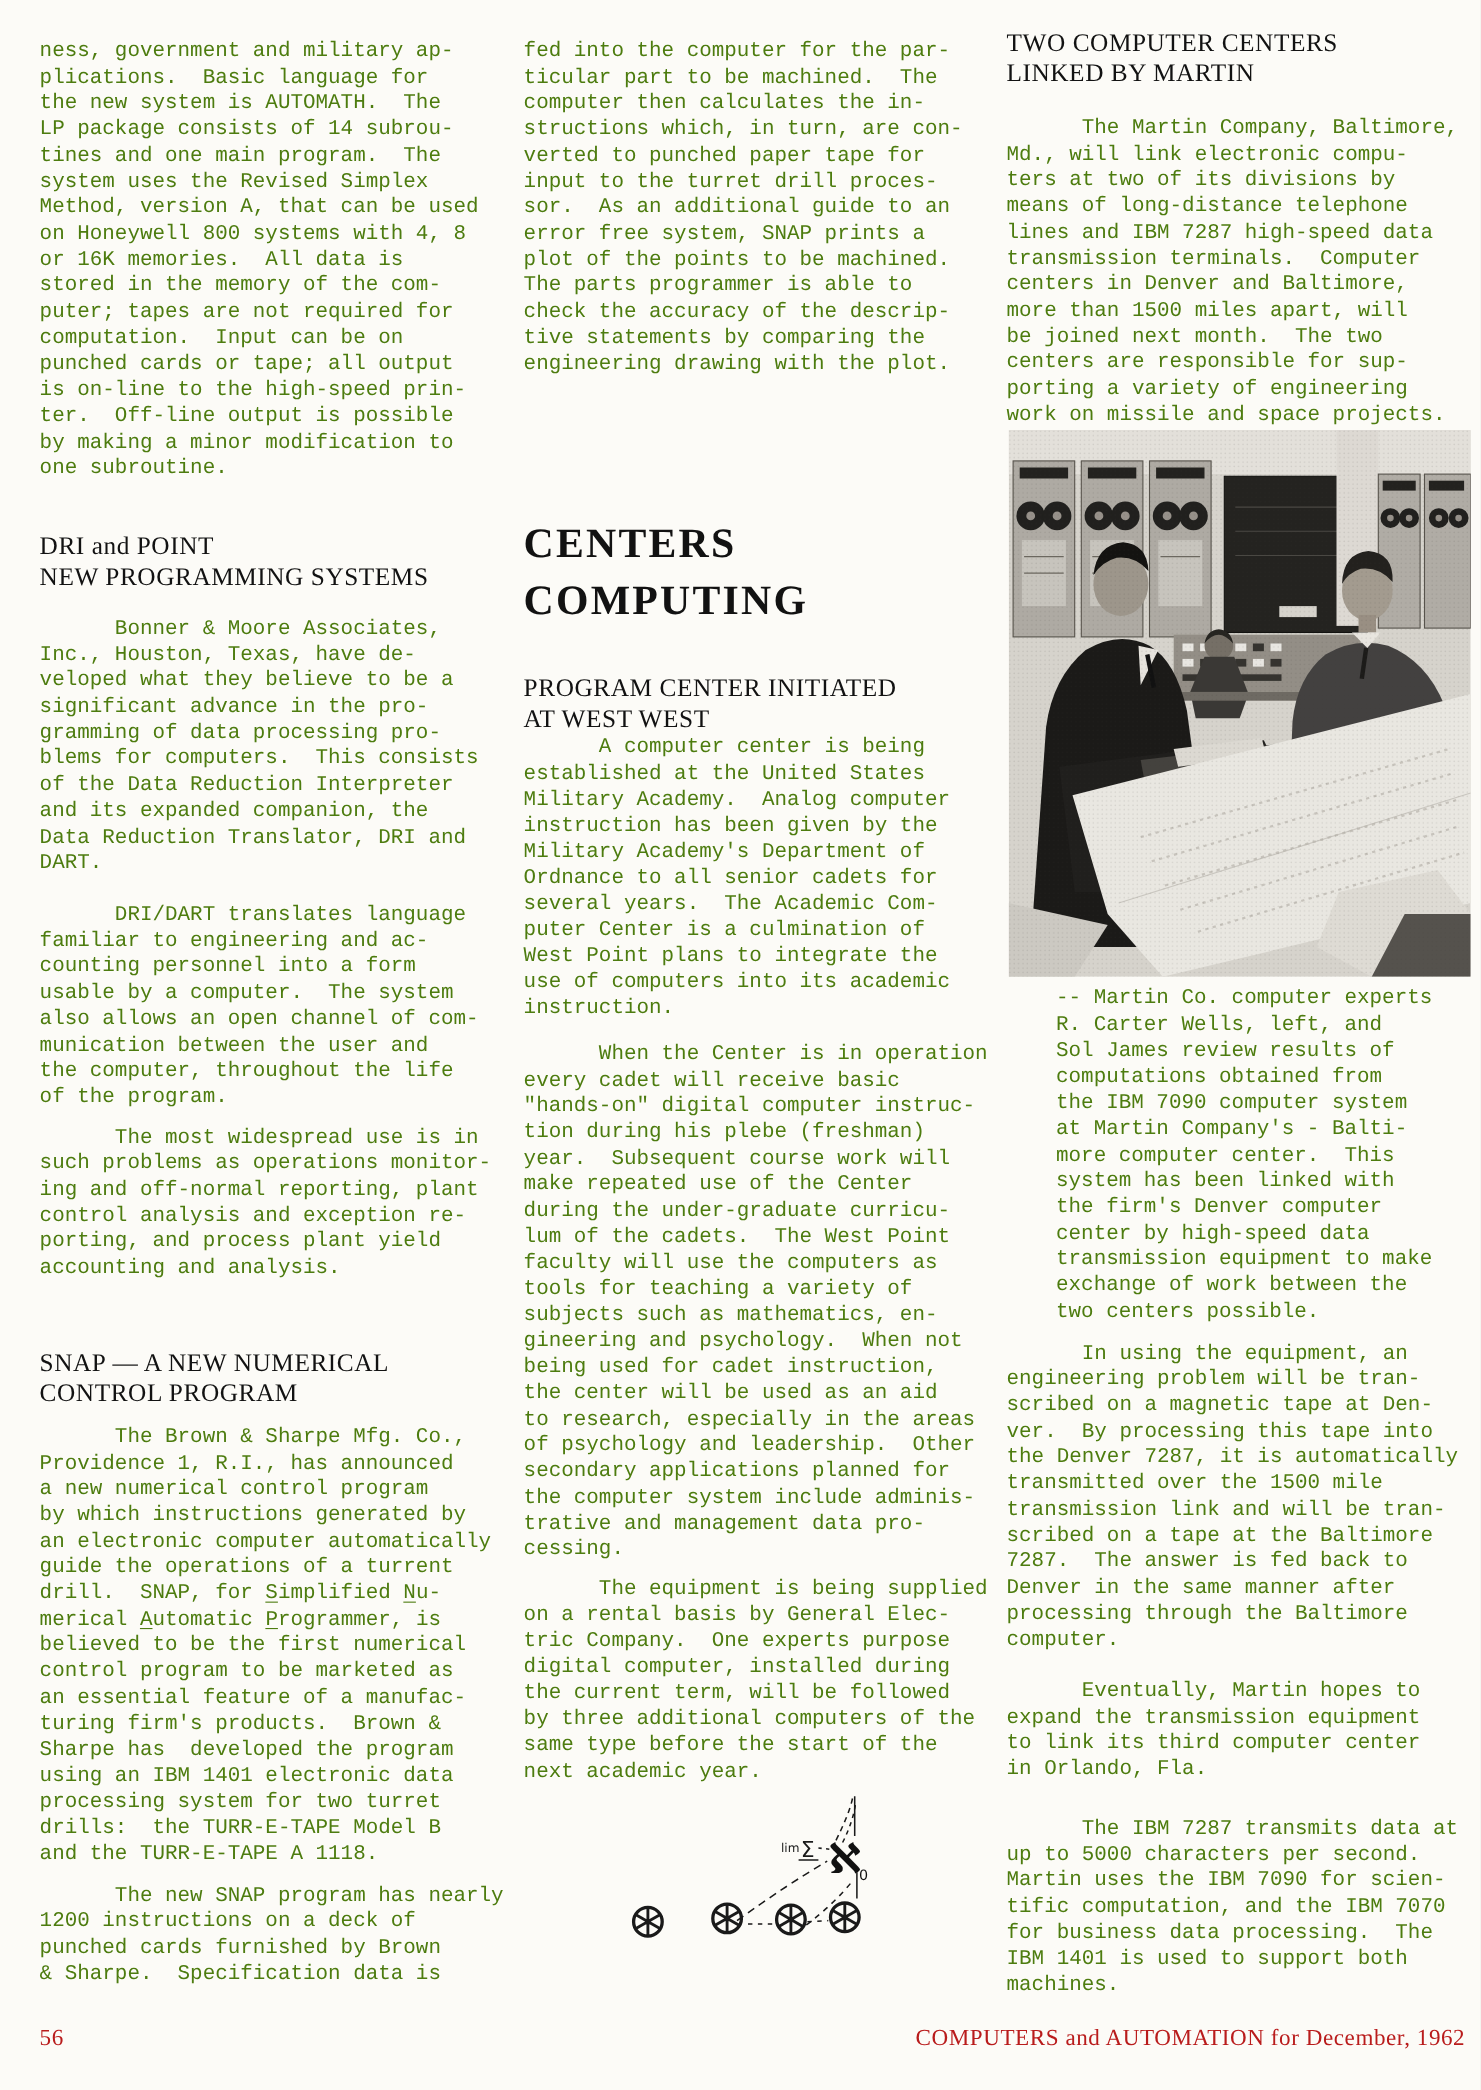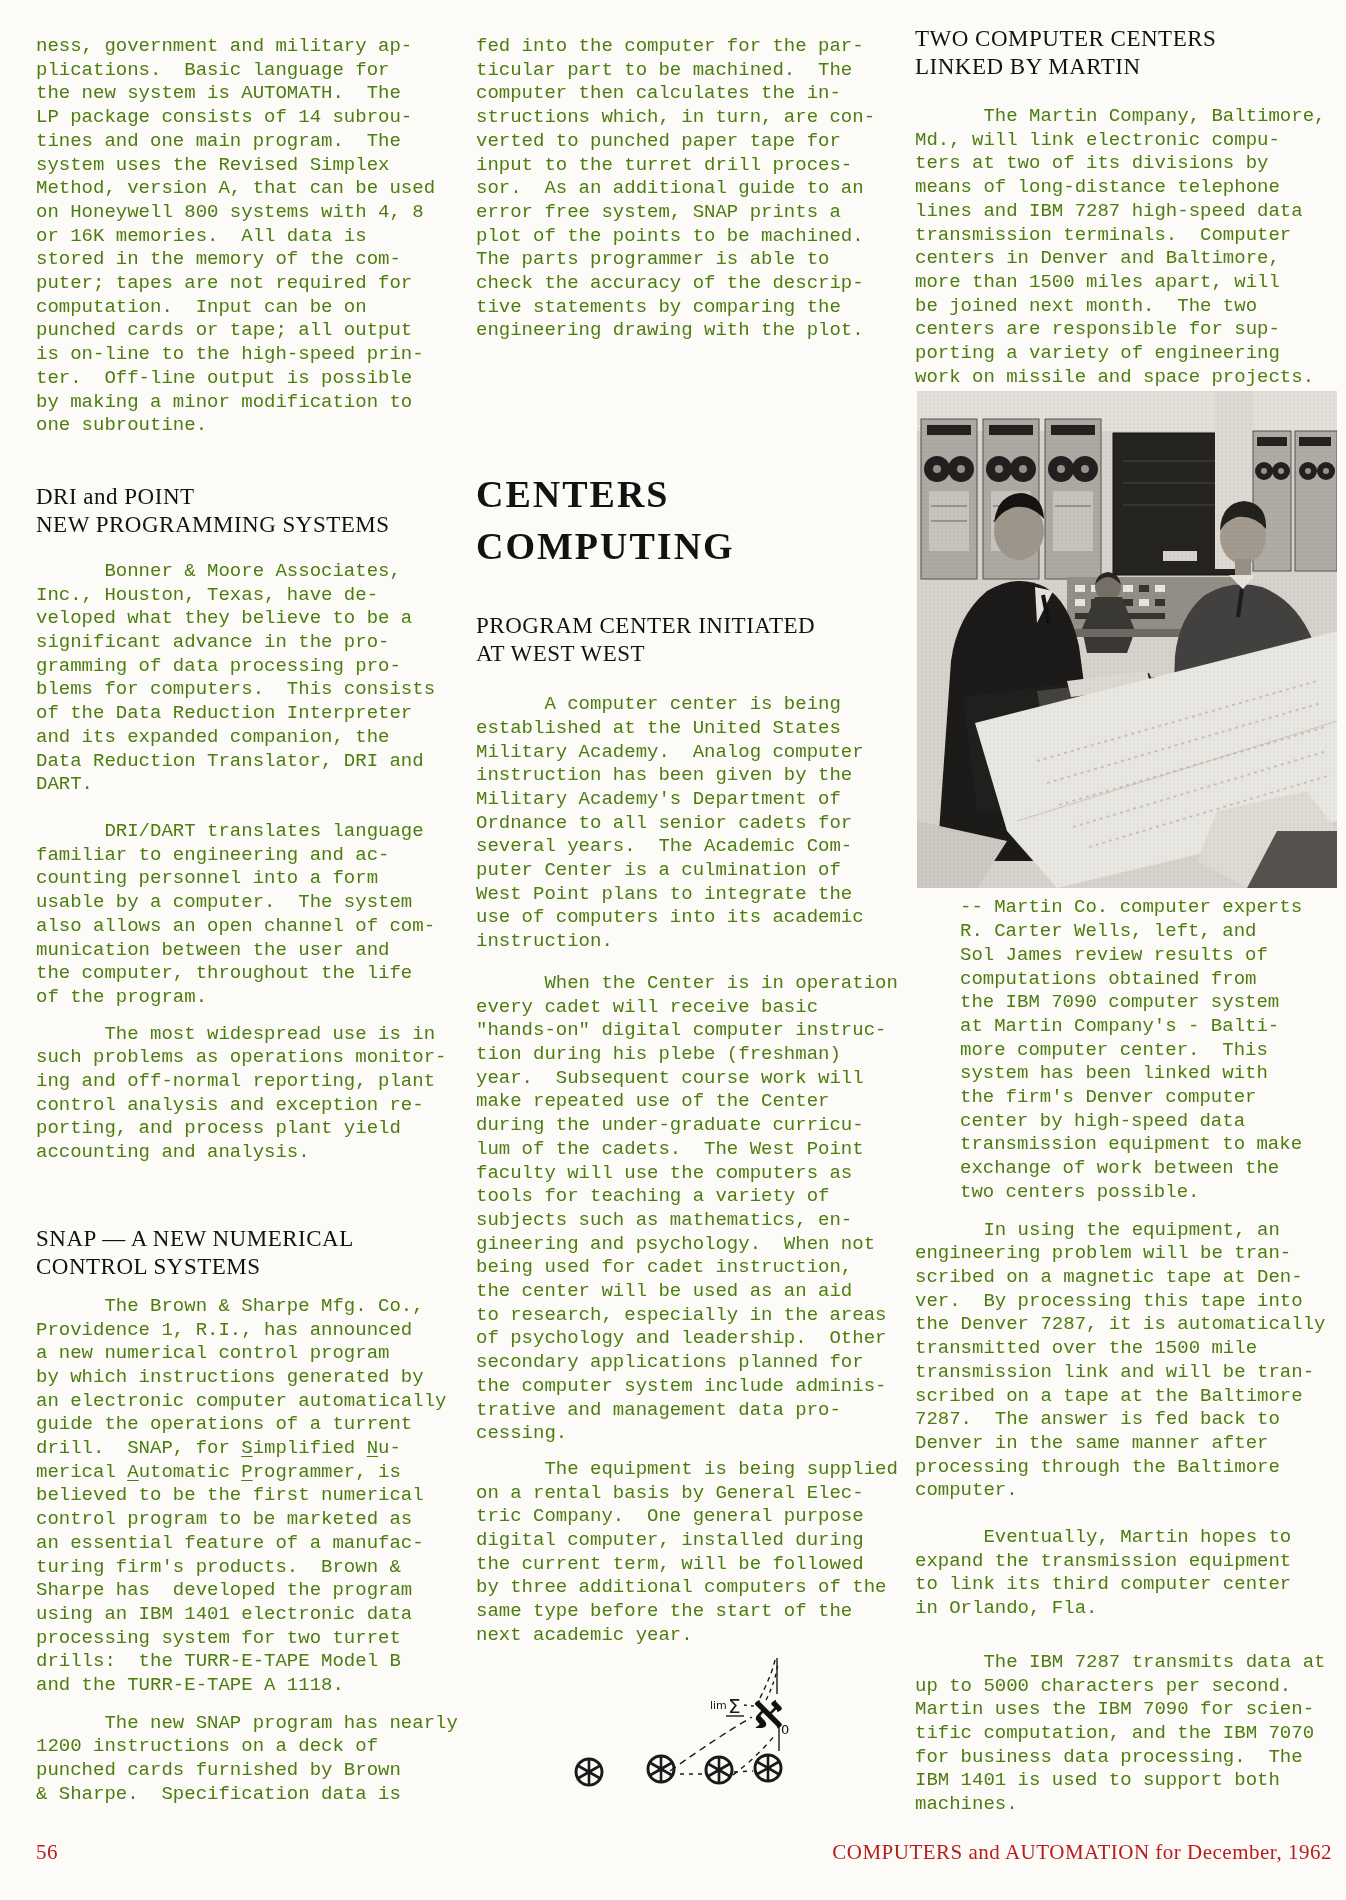--- a/index.html
+++ b/index.html
@@ -83,21 +83,21 @@
 
     <div class="body-text" style="margin-top:13px">      The most widespread use is in
 such problems as operations monitor-
 ing and off-normal reporting, plant
 control analysis and exception re-
 porting, and process plant yield
 accounting and analysis.</div>
 
     <div class="head-serif section-head" style="margin-top:60px">
       <div>SNAP — A NEW NUMERICAL</div>
-      <div>CONTROL SYSTEMS</div>
+      <div>CONTROL PROGRAM</div>
     </div>
 
     <div class="body-text" style="margin-top:14px">      The Brown &amp; Sharpe Mfg. Co.,
 Providence 1, R.I., has announced
 a new numerical control program
 by which instructions generated by
 an electronic computer automatically
 guide the operations of a turrent
 drill.  SNAP, for <u>S</u>implified <u>N</u>u-
 merical <u>A</u>utomatic <u>P</u>rogrammer, is
@@ -135,21 +135,21 @@
     <div class="head-serif big-head" style="margin-top:125px">
       <div>CENTERS</div>
       <div>COMPUTING</div>
     </div>
 
     <div class="head-serif section-head" style="margin-top:40px">
       <div>PROGRAM CENTER INITIATED</div>
       <div>AT WEST WEST</div>
     </div>
 
-    <div class="body-text" style="margin-top:25px">      A computer center is being
+    <div class="body-text" style="">      A computer center is being
 established at the United States
 Military Academy.  Analog computer
 instruction has been given by the
 Military Academy's Department of
 Ordnance to all senior cadets for
 several years.  The Academic Com-
 puter Center is a culmination of
 West Point plans to integrate the
 use of computers into its academic
 instruction.</div>
@@ -170,21 +170,21 @@
 the center will be used as an aid
 to research, especially in the areas
 of psychology and leadership.  Other
 secondary applications planned for
 the computer system include adminis-
 trative and management data pro-
 cessing.</div>
 
     <div class="body-text" style="margin-top:12px">      The equipment is being supplied
 on a rental basis by General Elec-
-tric Company.  One general purpose
+tric Company.  One experts purpose
 digital computer, installed during
 the current term, will be followed
 by three additional computers of the
 same type before the start of the
 next academic year.</div>
 
     <svg width="404" height="146" viewBox="0 0 404 146" style="margin-top:8px;display:block">
       <g stroke="#1a1a1a" fill="none">
 
         <g transform="translate(113,116)">

